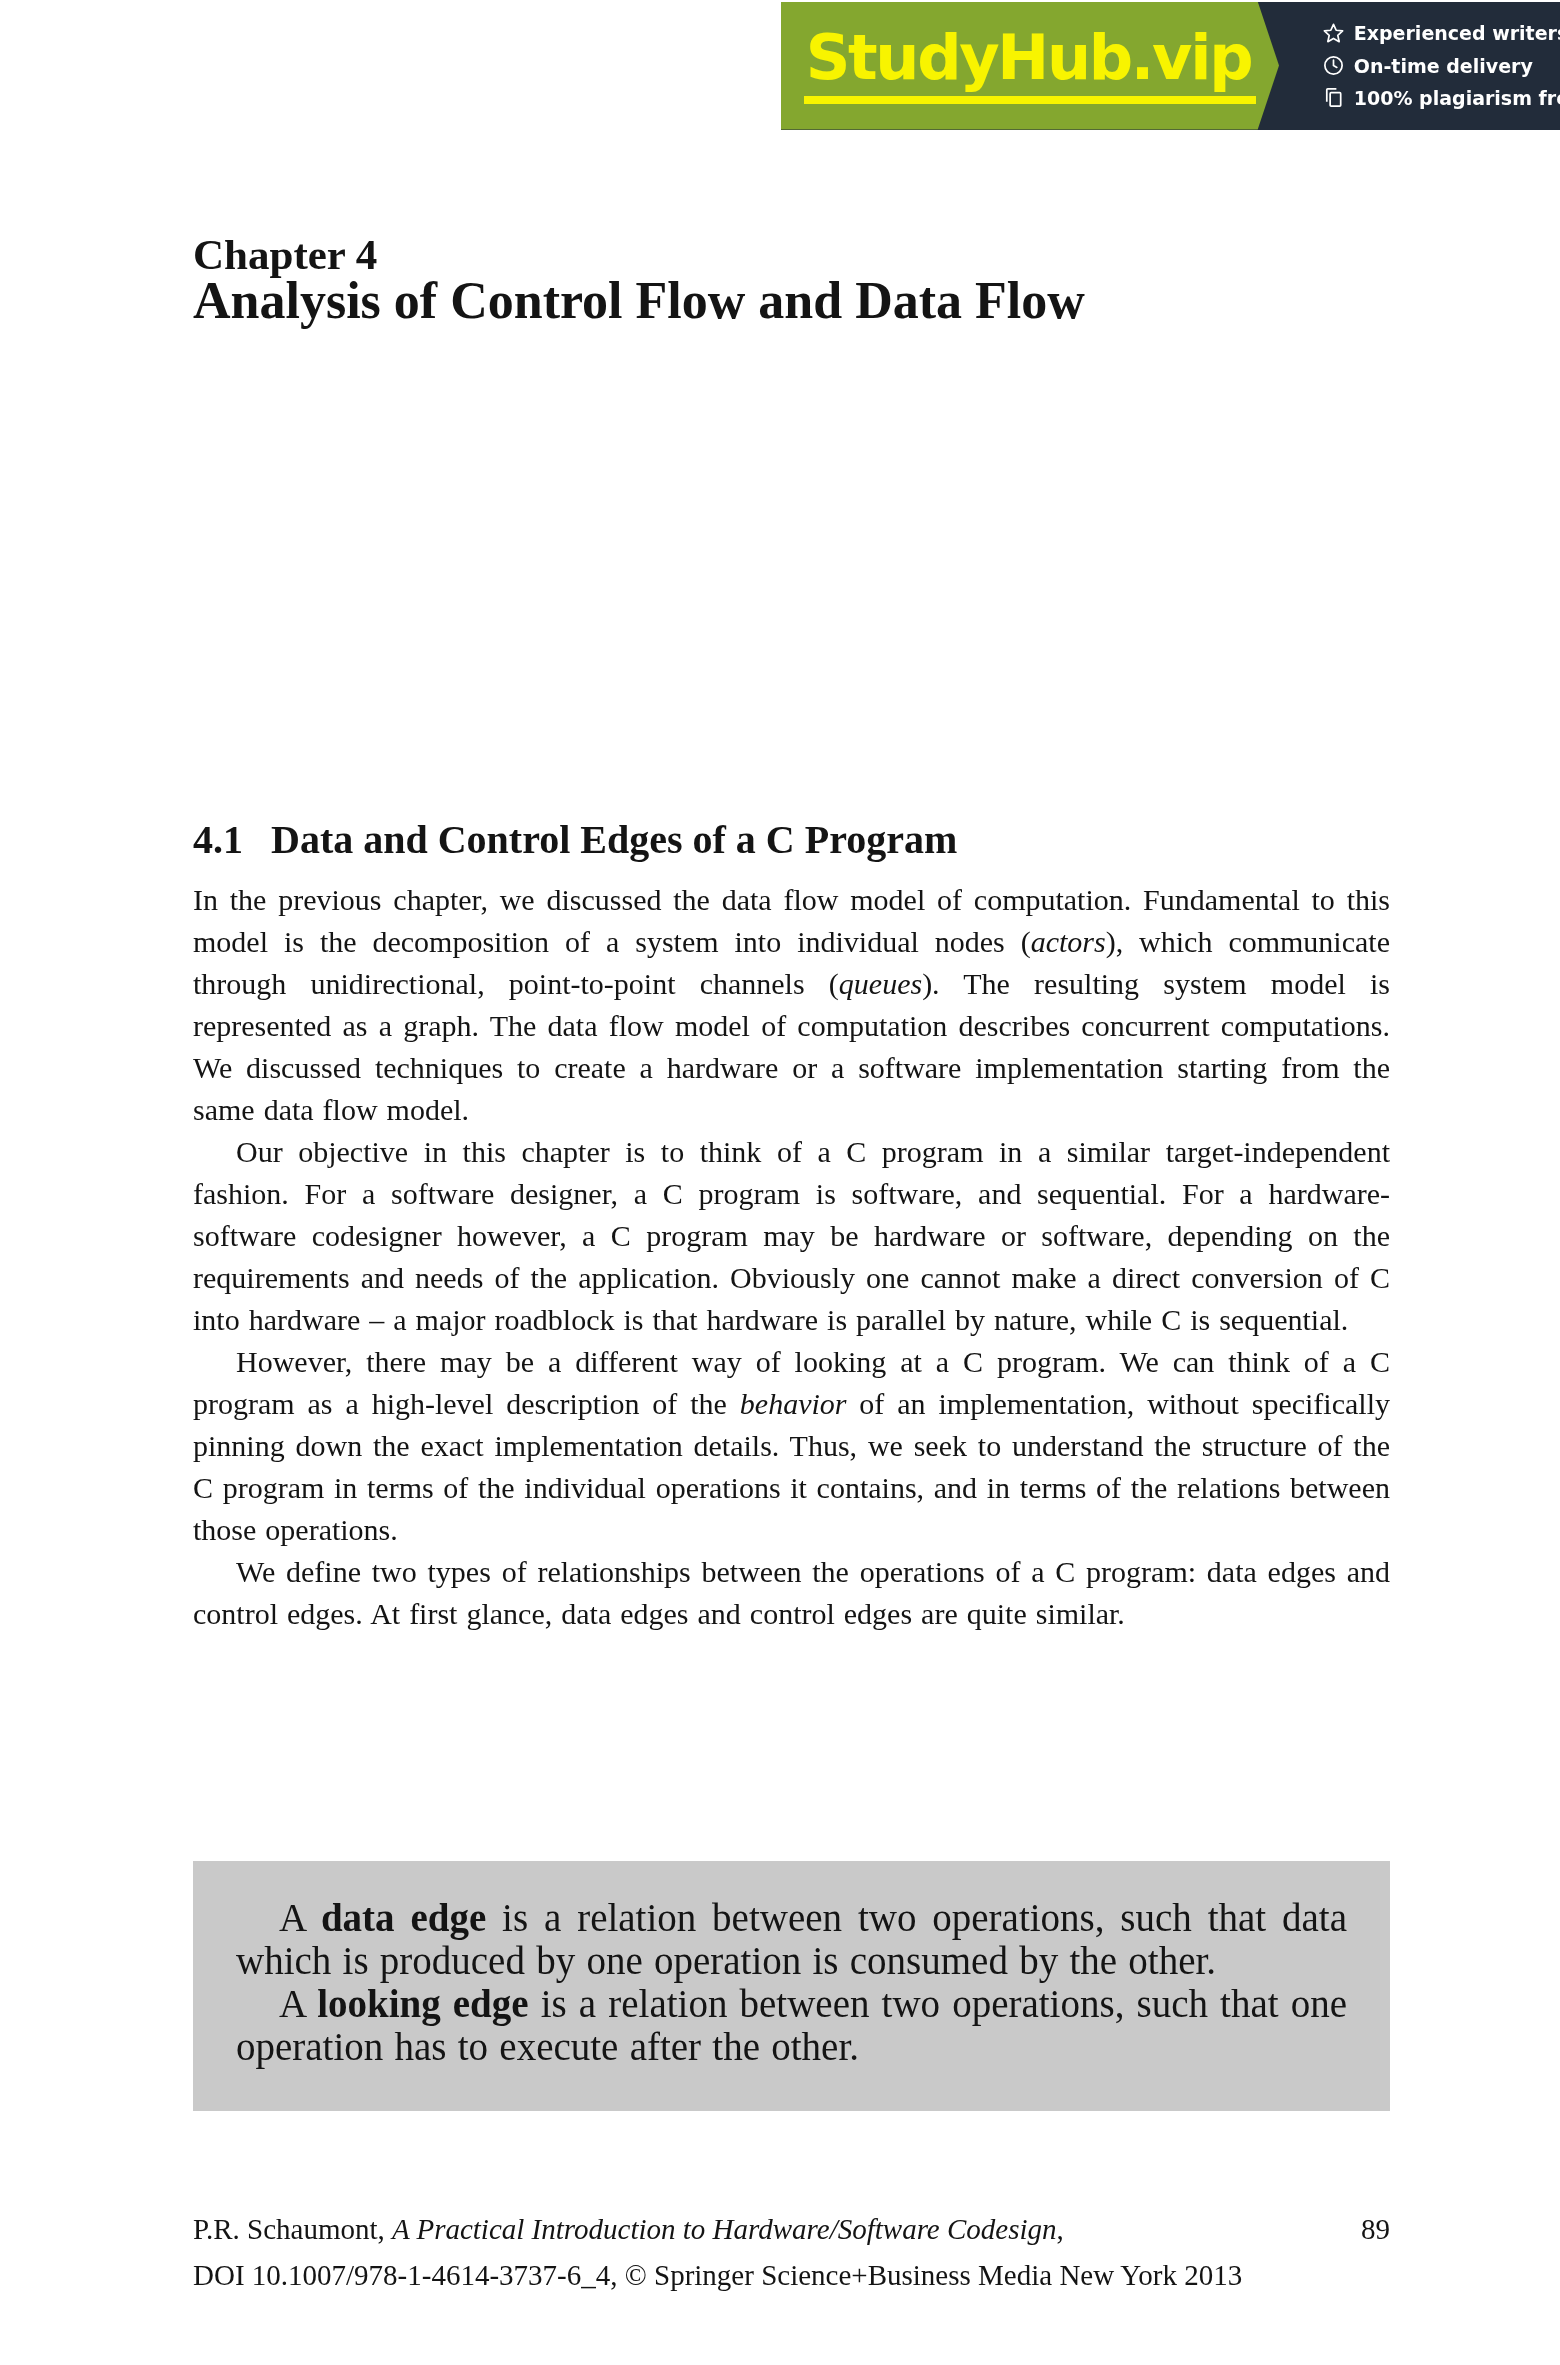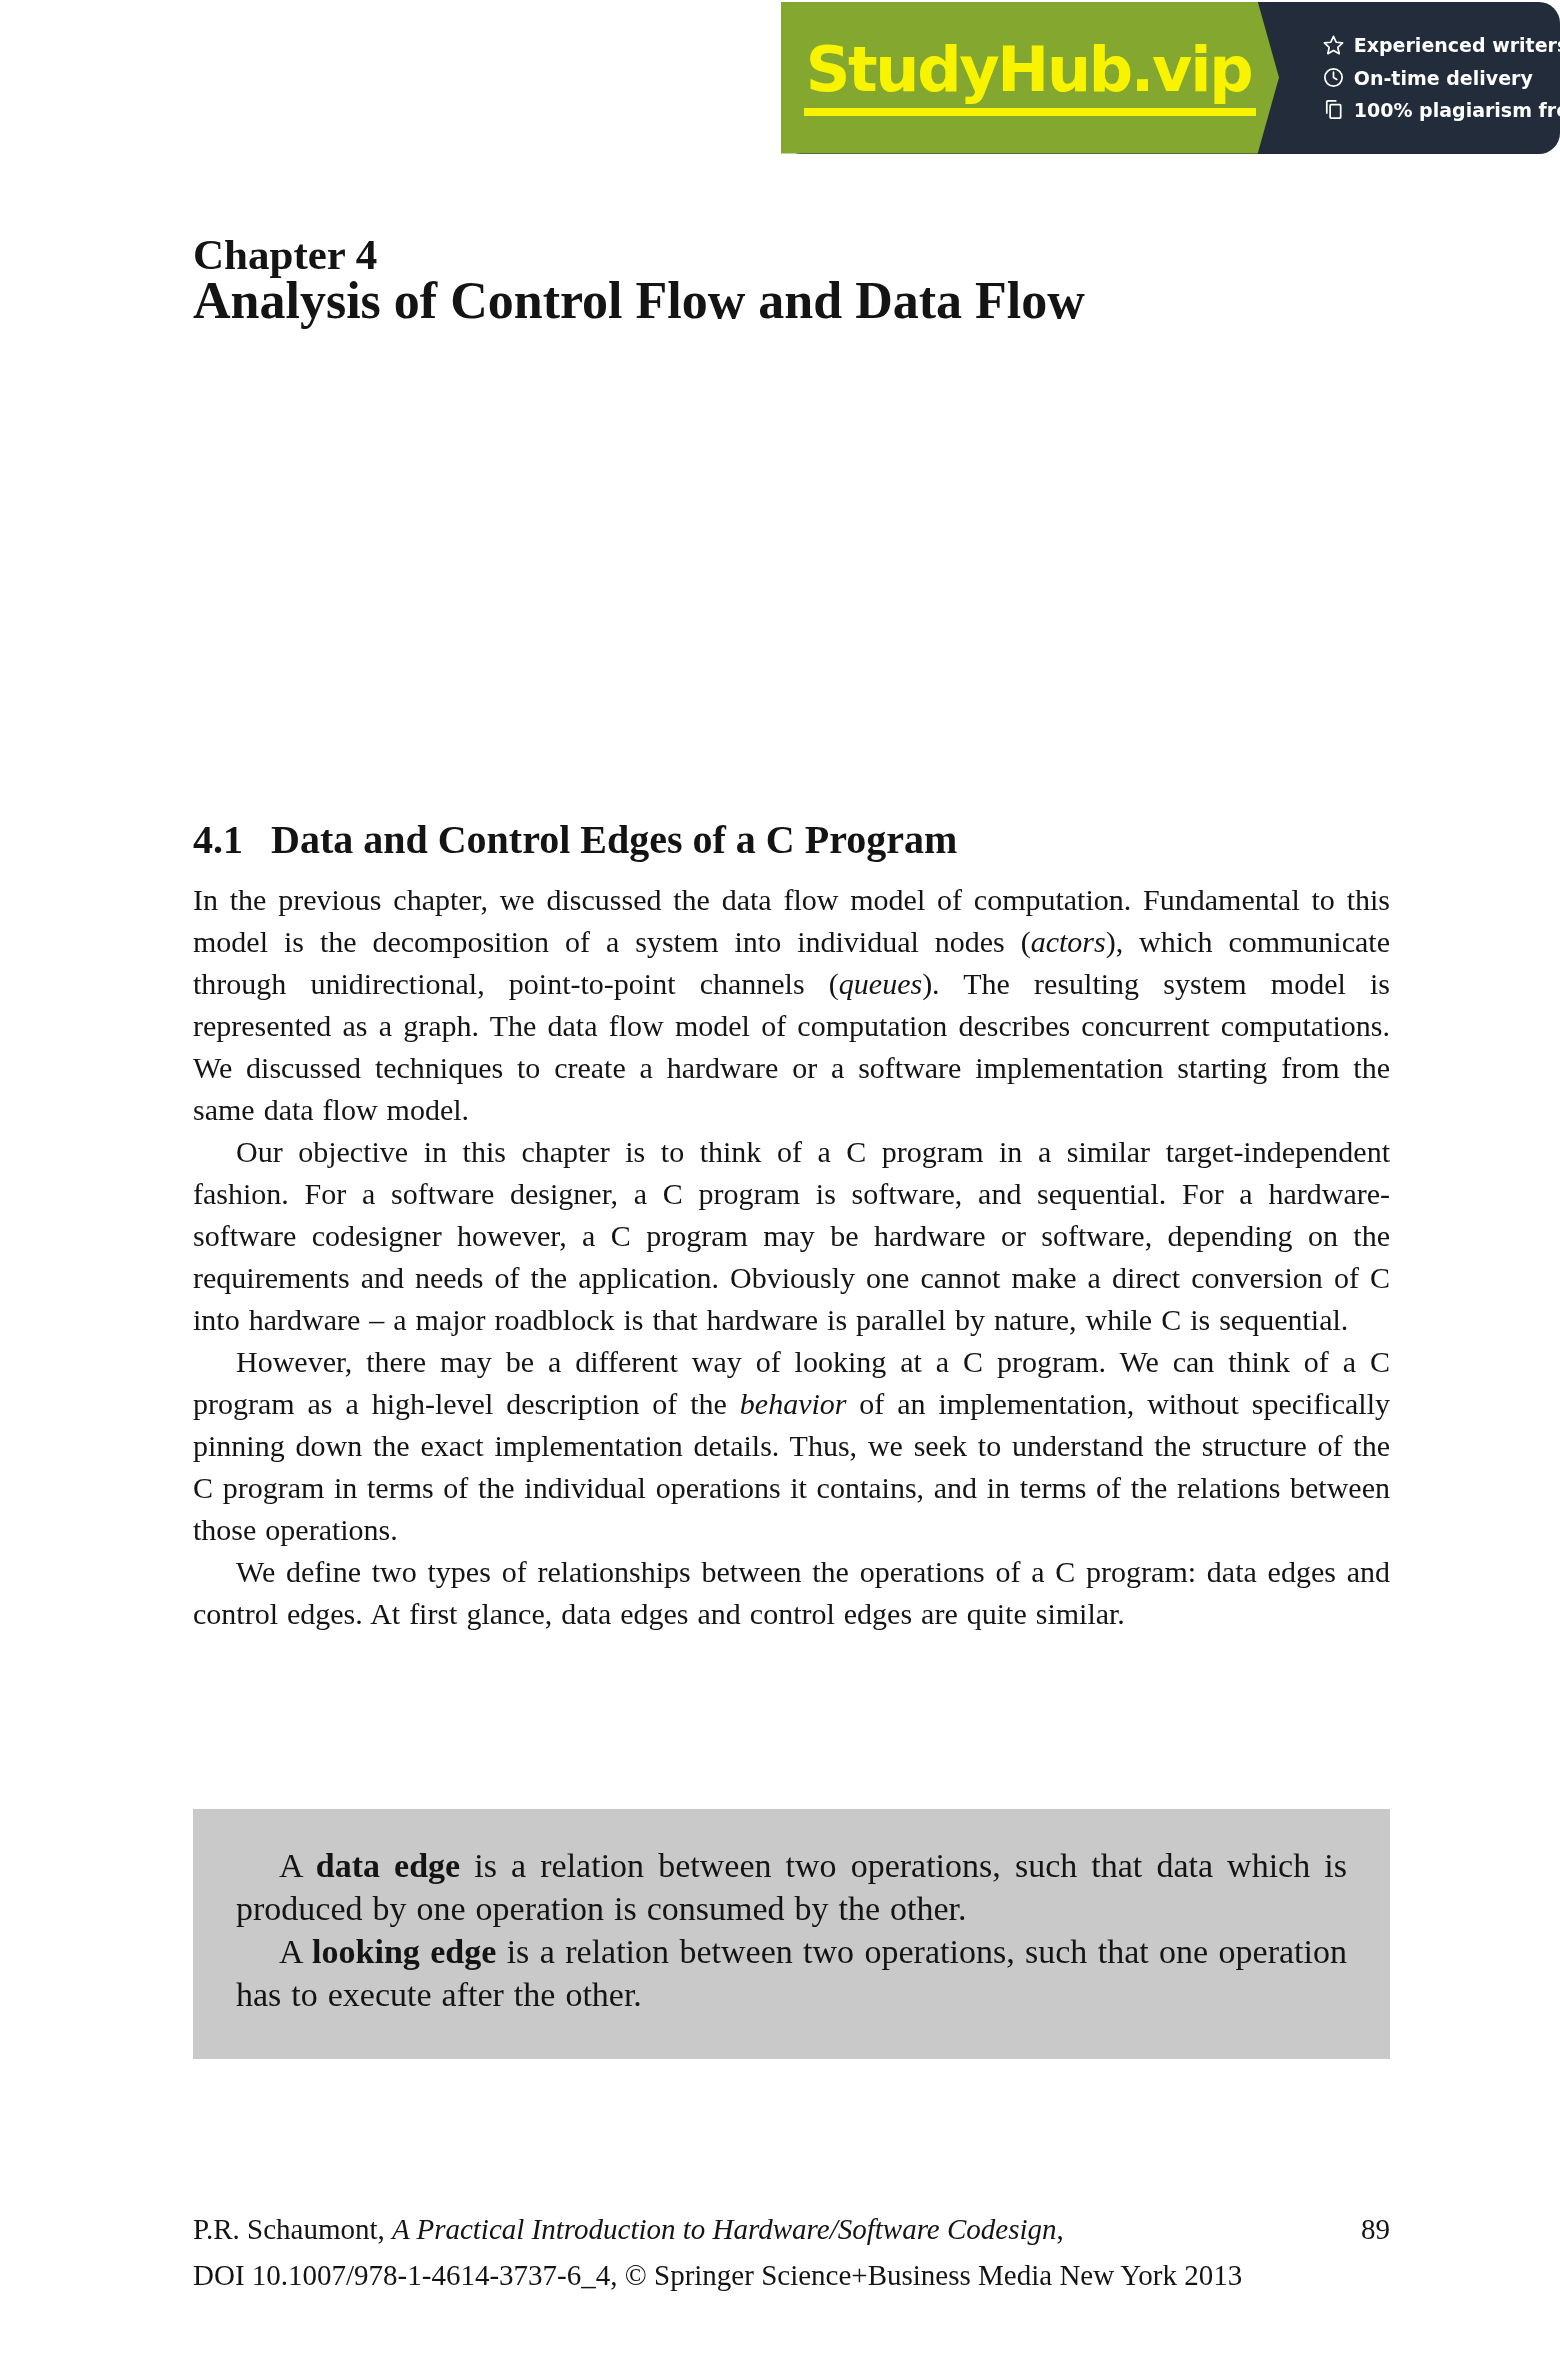--- a/index.html
+++ b/index.html
@@ -7,23 +7,22 @@
     position:relative;
     width:1560px;height:2366px;
     background:#ffffff;
     font-family:"Liberation Serif",serif;
     color:#141414;
     overflow:hidden;
   }
 
   
   .banner{
-    position:absolute;top:1.5px;left:781px;right:0;height:152px;
+    position:absolute;top:1.5px;left:781px;right:0;height:128px;
     background:var(--navy,#222c3a);
-    border-radius:21px;
   }
   .banner-green{
     position:absolute;left:0;top:0;bottom:0;width:498px;
     background:var(--green,#84a72f);
     clip-path:polygon(0 0, calc(100% - 21.3px) 0, 100% 50%, calc(100% - 21.3px) 100%, 0 100%);
     display:flex;align-items:center;justify-content:center;
   }
   .logo{
     font-family:"DejaVu Sans",sans-serif;
     font-weight:bold;
@@ -73,25 +72,25 @@
     text-align:justify;
     word-spacing:1.5px;
   }
   .para{margin:0;}
   .para.indent{text-indent:43px;}
   .i{font-style:italic;}
   .b{font-weight:bold;}
 
   
   .definition-box{
-    position:absolute;left:193px;top:1809px;width:1197px;
+    position:absolute;left:193px;top:1861px;width:1197px;
     box-sizing:border-box;
     background:var(--boxbg,#c9c9c9);
     padding:35px 43px 43px 43px;
-    font-size:34px;line-height:43px;
+    font-size:39px;line-height:43px;
     text-align:justify;
     word-spacing:1.5px;
   }
 
   
   .footer{
     position:absolute;left:193px;top:2206px;width:1197px;
     font-size:29px;line-height:46px;
   }
   .footer-line1{display:flex;justify-content:space-between;align-items:baseline;}

